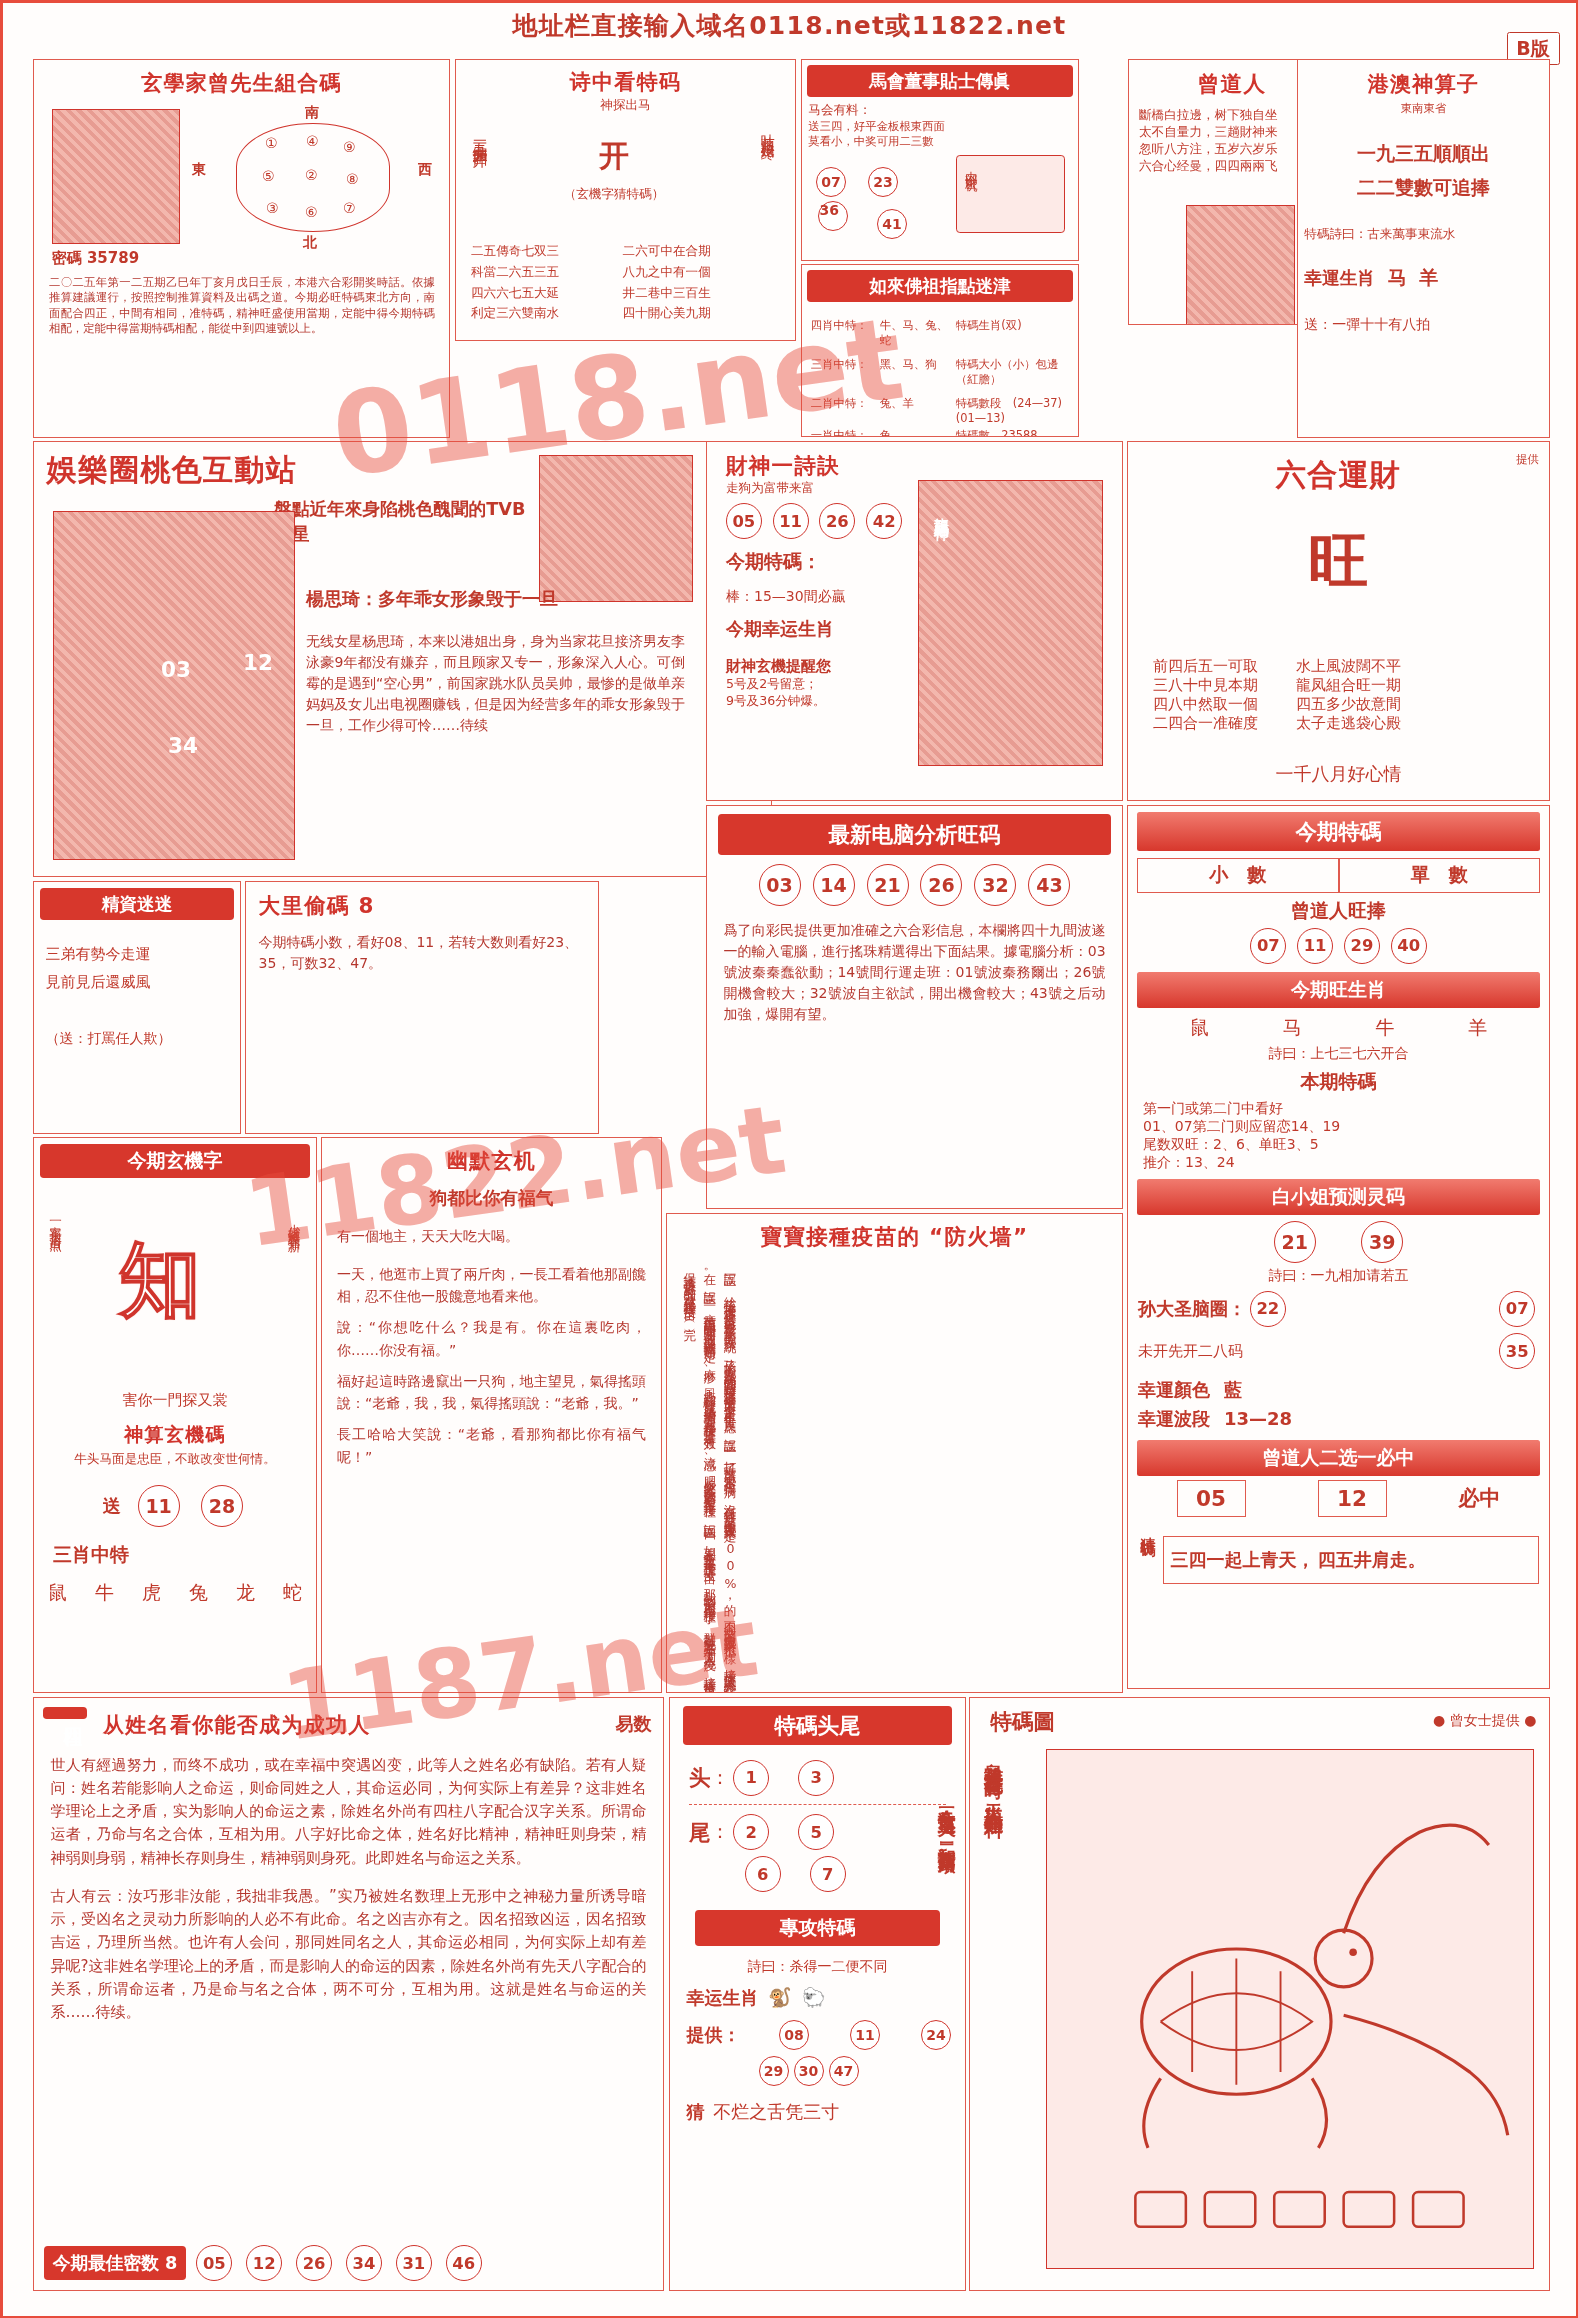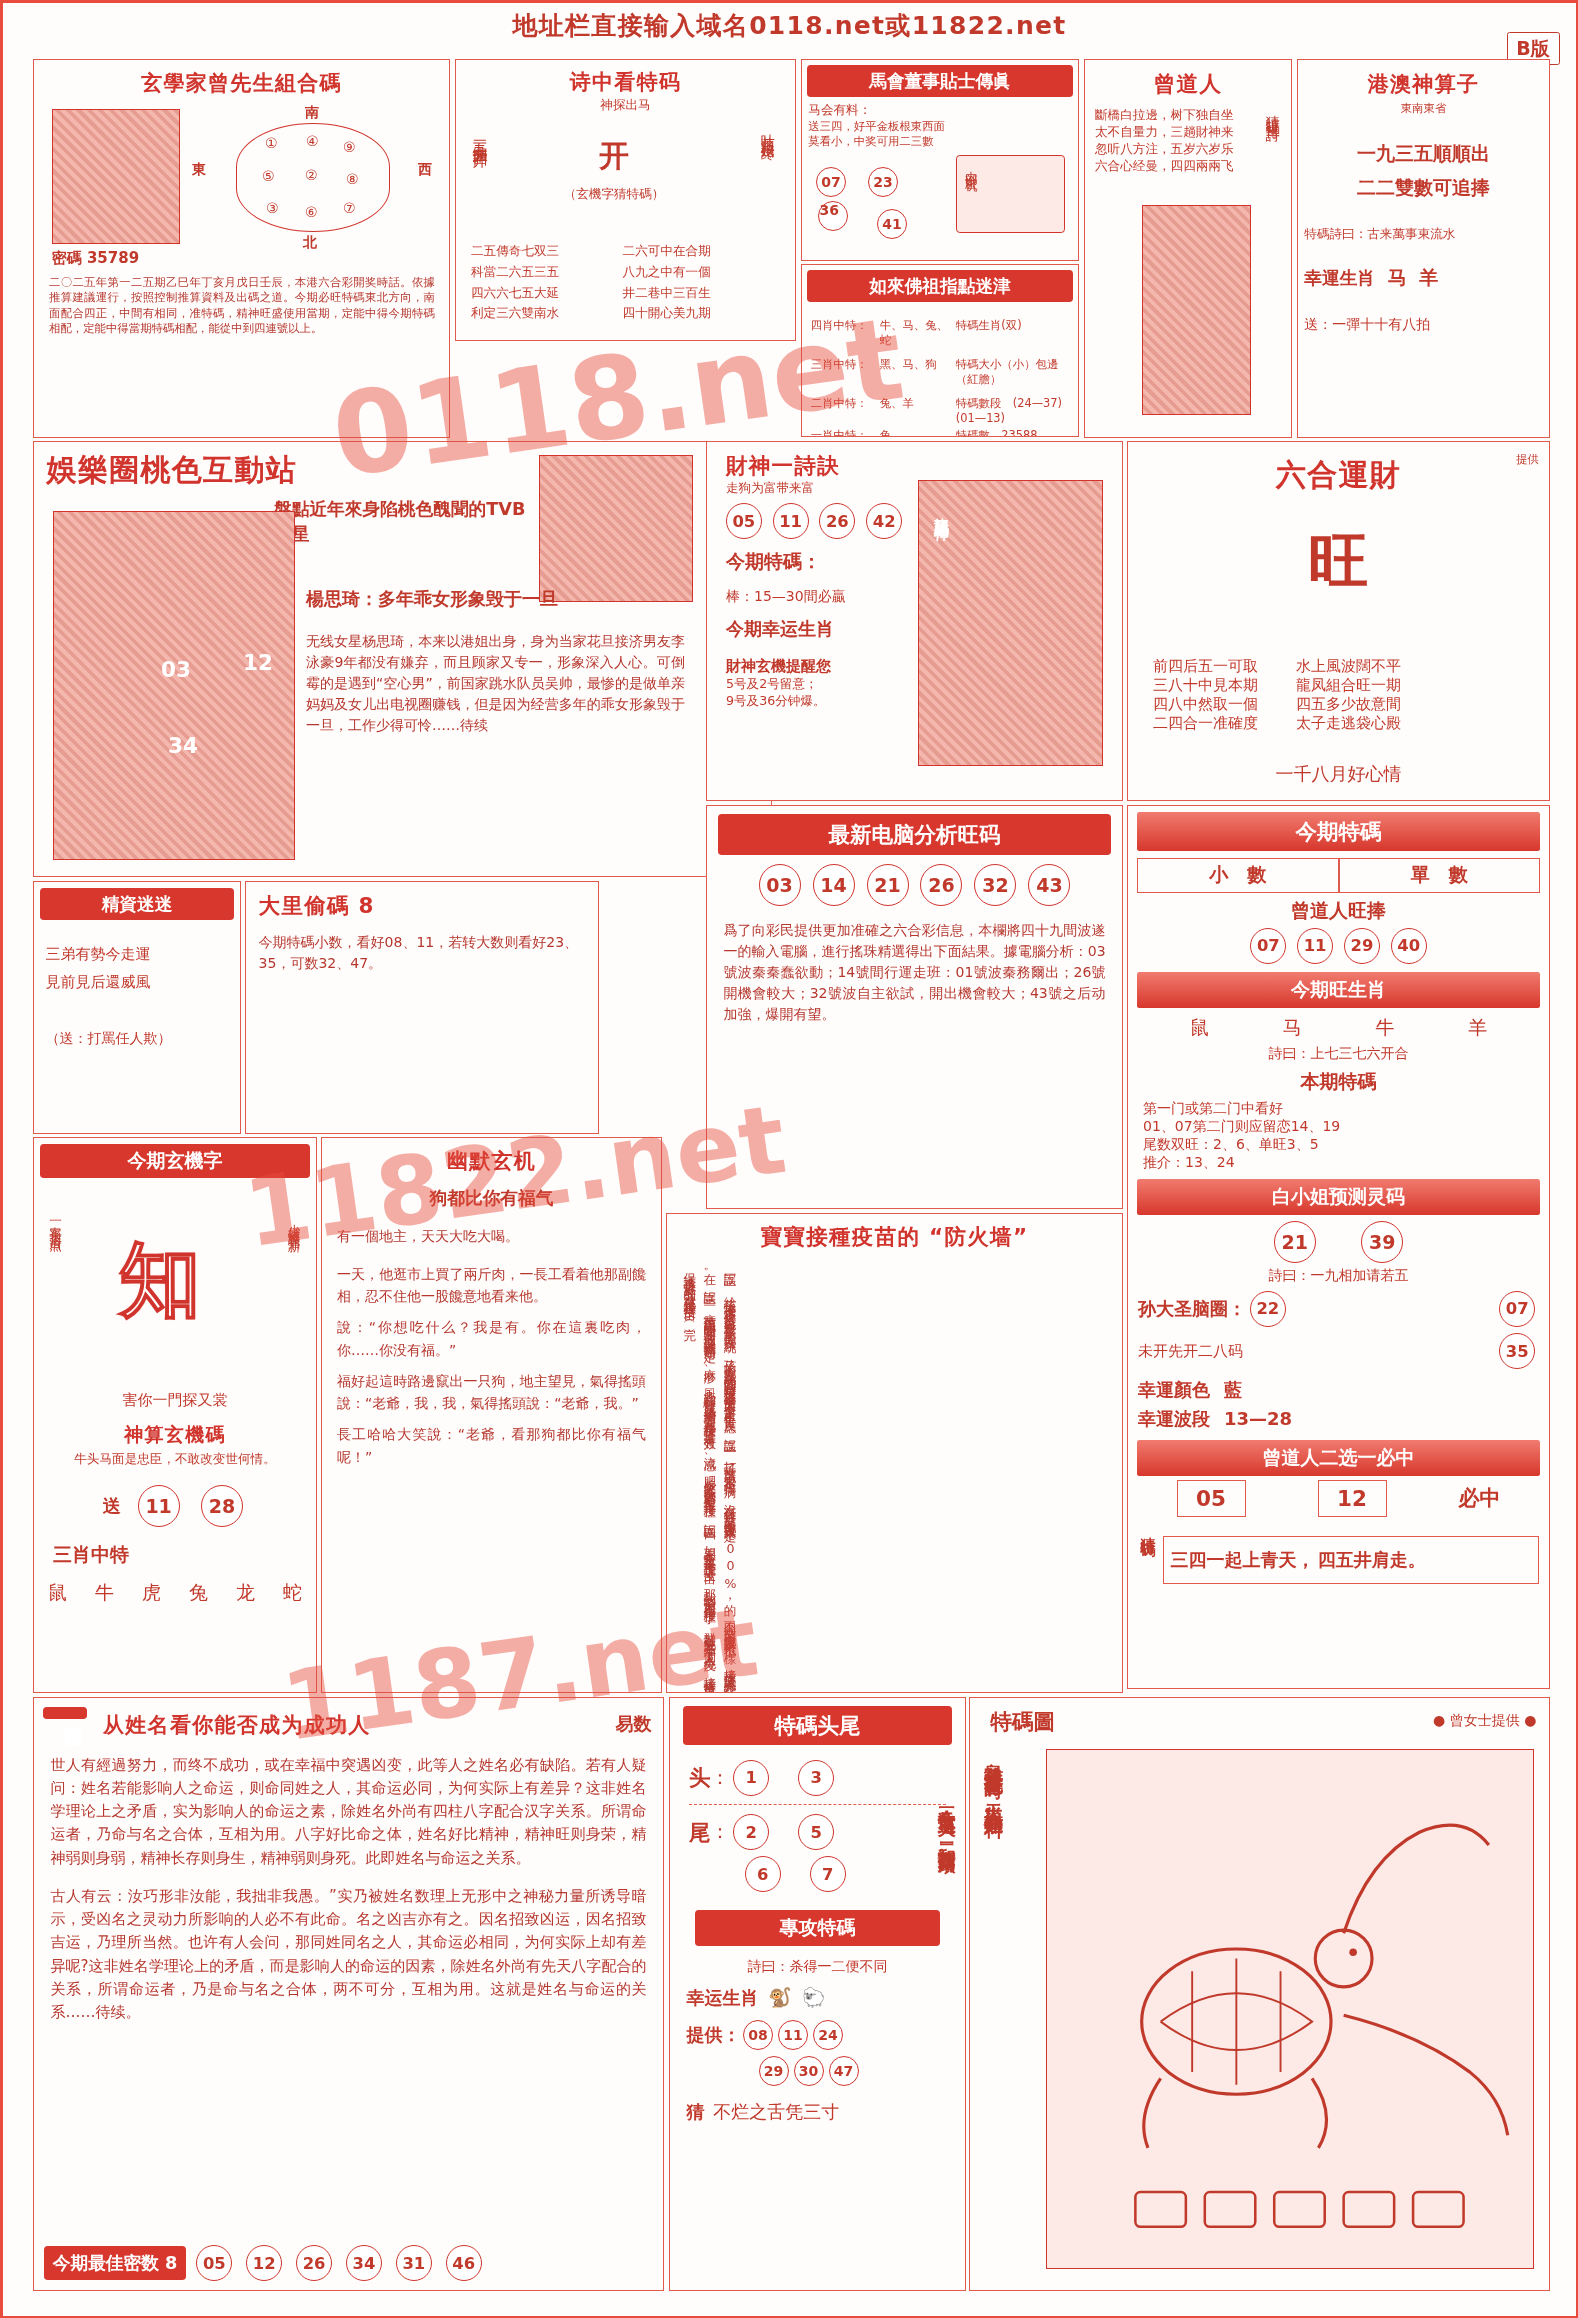--- a/index.html
+++ b/index.html
@@ -187,21 +187,21 @@
         <span style="flex:1;">特碼數段　(24—37)　(01—13)</span>
       </div>
       <div class="s18" style="display:flex;">
         <span style="width:69px;">一肖中特：</span>
         <span style="width:76px;">兔</span>
         <span style="flex:1;">特碼數　23588</span>
       </div>
     </div>
   </div>
 
-  <div class="box" style="left:1081px;top:56px;width:208px;height:379px;">
+  <div class="box" style="left:1125px;top:56px;width:208px;height:266px;">
     <div class="title s34" style="margin-top:8.8px;">曾道人</div>
     <div class="vert s22" style="position:absolute;right:8.8px;top:44px;height:145px;">猜特碼生肖詩</div>
     <div style="position:absolute;left:10px;top:47px;width:158px;">
       <div class="s20">斷橋白拉邊，树下独自坐</div>
       <div class="s20">太不自量力，三趟財神来</div>
       <div class="s20">忽听八方注，五岁六岁乐</div>
       <div class="s20">六合心经曼，四四兩兩飞</div>
     </div>
     <div class="photo" style="position:absolute;left:57px;top:145px;width:107px;height:208px;"></div>
   </div>
@@ -440,21 +440,21 @@
       <span class="ball b54">6</span>
       <span class="ball b54" style="margin-left:25px;">7</span>
     </div>
     <div class="banner s30" style="margin:17.7px 25px 0 25px;padding:5px 0;">專攻特碼</div>
     <div class="s22 ctr" style="margin-top:11.4px;">詩曰：杀得一二便不同</div>
     <div style="display:flex;align-items:center;gap:10px;margin:10px 0 0 16.4px;">
       <span class="s26 bold">幸运生肖</span>
       <span class="zodiac">🐒</span>
       <span class="zodiac">🐑</span>
     </div>
-    <div style="display:flex;align-items:center;margin:10px 0 0 16.4px;">
+    <div style="display:flex;align-items:center;margin:10px 0 0 16.4px;gap:36px;">
       <span class="s26 bold">提供：</span>
       <span class="ball b44">08</span>
       <span class="ball b44">11</span>
       <span class="ball b44">24</span>
     </div>
     <div style="display:flex;align-items:center;margin:6.3px 0 0 86px;">
       <span class="ball b44">29</span>
       <span class="ball b44">30</span>
       <span class="ball b44">47</span>
     </div>

